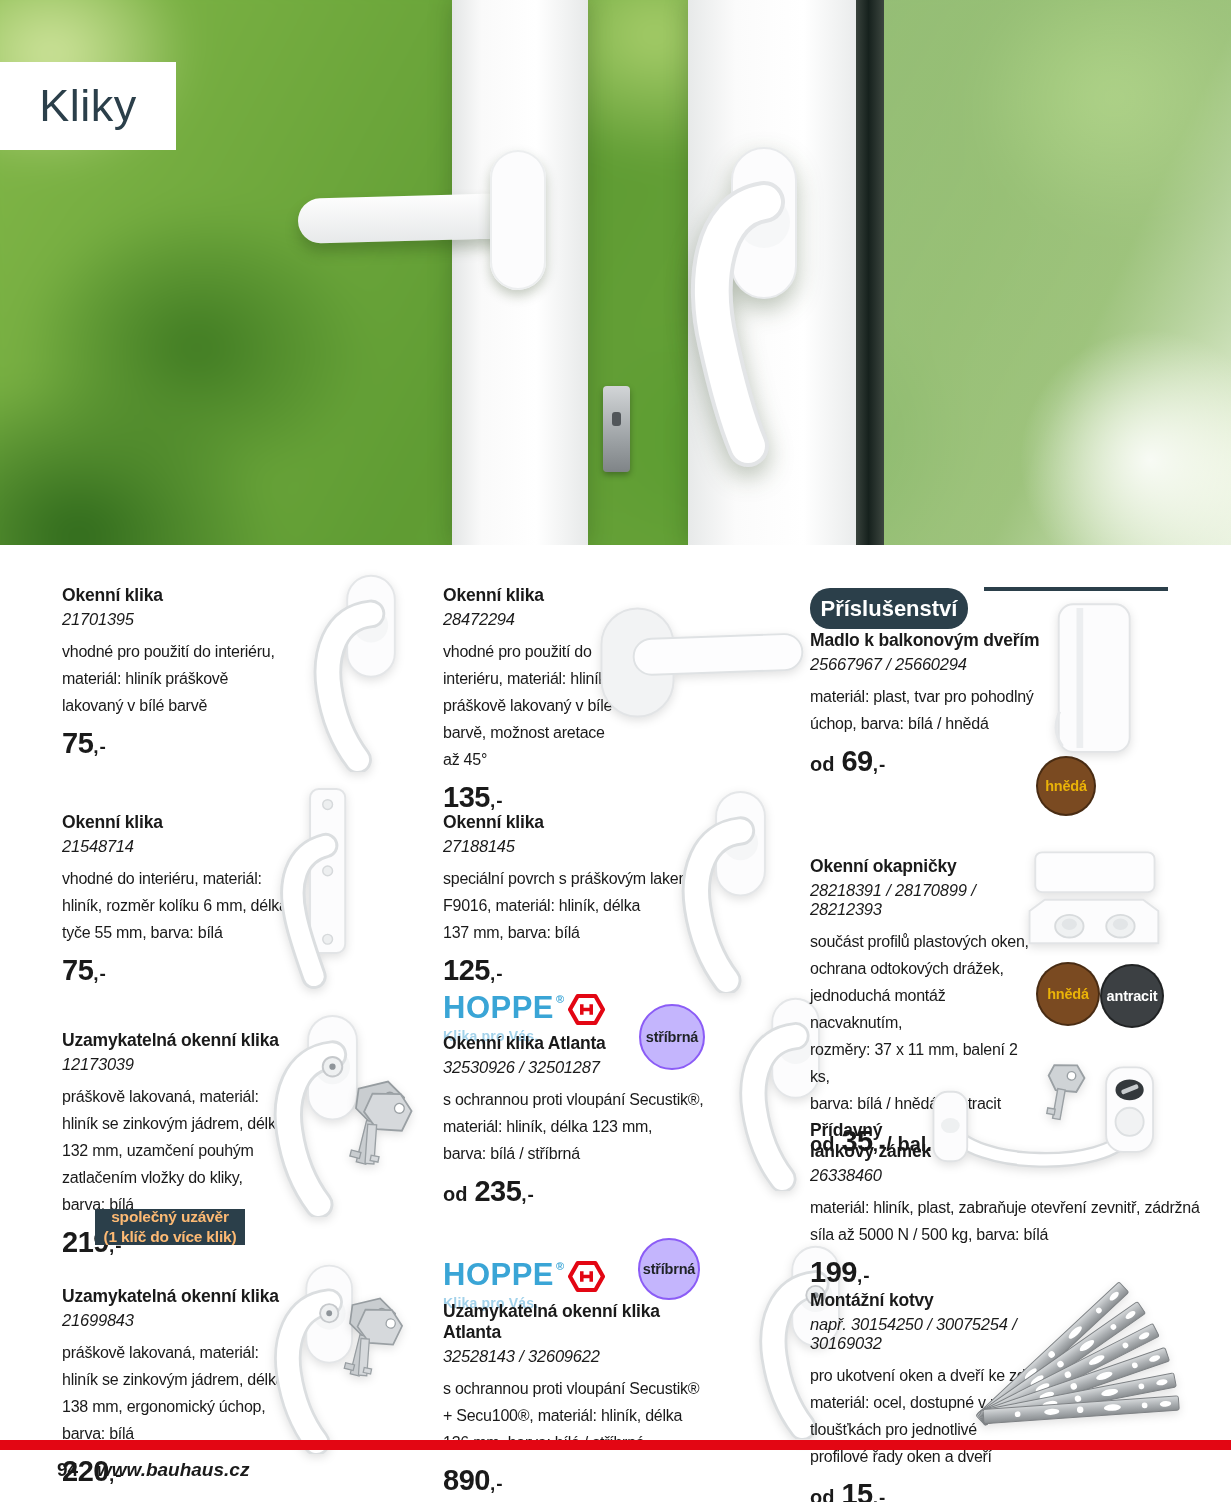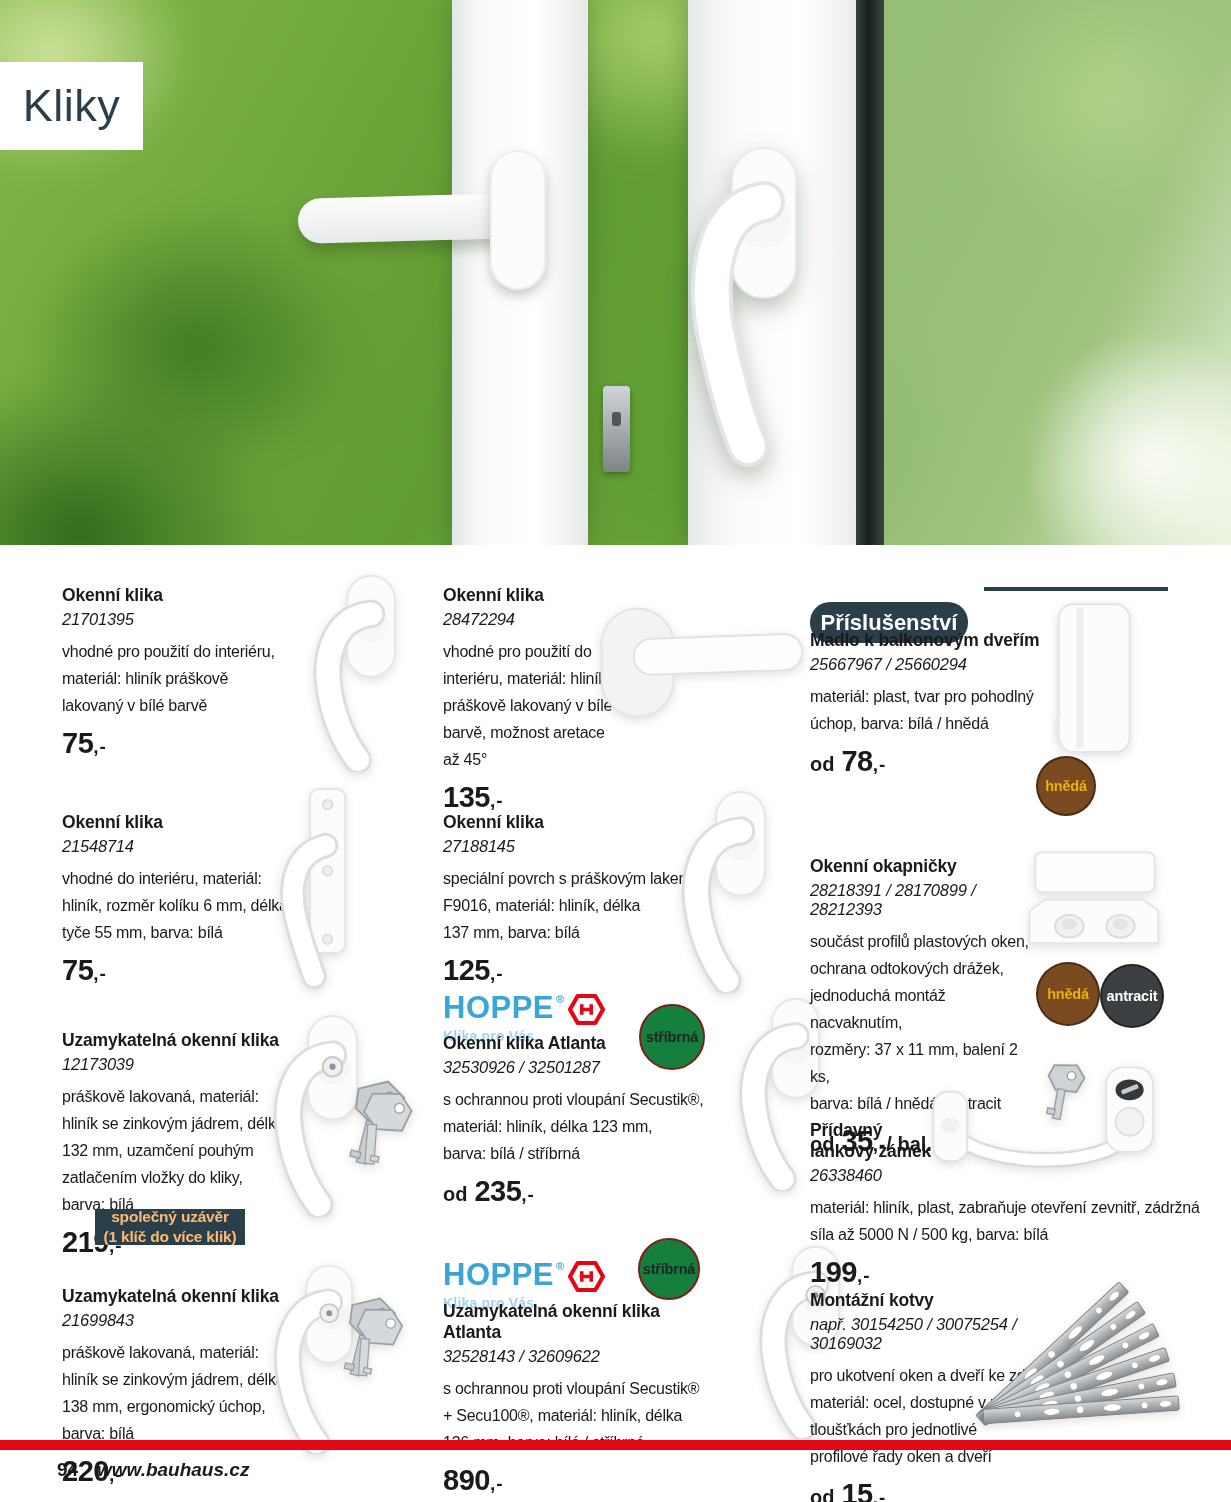--- a/index.html
+++ b/index.html
@@ -35,45 +35,45 @@
   #handle-left-bar{left:298px;top:196px;width:213px;height:45px;border-radius:23px;
     background:linear-gradient(#fdfdfd,#e7e9ea);transform:rotate(-1.5deg);
     box-shadow:0 9px 14px rgba(30,55,15,.28);}
   #handle-left-rosette{left:490px;top:150px;width:56px;height:140px;border-radius:28px;
     background:#fcfcfd;box-shadow:0 6px 12px rgba(30,55,15,.25), inset 0 0 0 2px #eceeef;}
   #striker-plate{left:603px;top:386px;width:27px;height:86px;border-radius:4px;
     background:linear-gradient(#d2d5d7,#9fa4a7 60%,#7f8487);box-shadow:0 3px 6px rgba(0,0,0,.3);}
   #striker-dot{left:612px;top:412px;width:9px;height:14px;border-radius:3px;background:#51565a;}
   #hero-handle-right{left:676px;top:142px;width:130px;height:330px;
     filter:drop-shadow(0 10px 12px rgba(30,55,15,.30));}
-  #title-box{left:0;top:62px;width:143px;height:88px;background:#ffffff;
+  #title-box{left:0;top:62px;width:176px;height:88px;background:#ffffff;
     display:flex;align-items:center;justify-content:center;}
   #title-box .t{font-size:45px;color:#2b3f4a;letter-spacing:.5px;}
 
   
   .p-title{font-weight:bold;font-size:17.5px;letter-spacing:-.2px;line-height:21px;white-space:pre-line;}
   .p-sku{font-style:italic;font-size:16.5px;margin-top:4px;letter-spacing:-.2px;}
   .p-desc{font-size:16px;line-height:27px;margin-top:9px;letter-spacing:-.25px;white-space:pre-line;}
   .p-price{margin-top:8px;font-weight:bold;}
   .p-price .from{font-size:20px;margin-right:7px;}
   .p-price .amt{font-size:29px;letter-spacing:-.5px;}
   .p-price .tail{font-size:19px;letter-spacing:1px;}
   .p-price .after{font-size:20px;}
   svg.product-img{filter:drop-shadow(0 3px 5px rgba(0,0,0,.12));}
 
   
-  #accessories-box{left:810px;top:602px;width:158px;height:41px;background:#2b3f4a;color:#fff;
+  #accessories-box{left:810px;top:588px;width:158px;height:41px;background:#2b3f4a;color:#fff;
     display:flex;align-items:center;justify-content:center;font-weight:bold;font-size:22px;border-radius:20px;}
   #accessories-line{left:984px;top:587px;width:184px;height:4px;background:#2b3f4a;}
   #shared-lock-badge{left:95px;top:1209px;width:150px;height:36px;background:#2b3f4a;color:#fdba74;
     display:flex;flex-direction:column;align-items:center;justify-content:center;
     font-weight:bold;font-size:15.5px;line-height:20px;letter-spacing:-.2px;}
   .chip{border-radius:50%;display:flex;align-items:center;justify-content:center;
     font-weight:bold;font-size:14.5px;letter-spacing:-.2px;}
-  .chip-silver{background:#15803d;color:#1f2326;border:2px solid #7f1d1d;text-align:right;}
+  .chip-silver{background:#c4b5fd;color:#1f2326;border:2px solid #8b5cf6;text-align:right;}
   .chip-brown{background:#7a4a21;color:#eab308;border:2px solid rgba(0,0,0,.4);justify-content:center;}
   .chip-anthracite{background:#3c4043;color:#fff;border:2px solid rgba(0,0,0,.45);}
 
   
   .hoppe-row{display:flex;align-items:flex-start;}
   .hoppe-name{font-weight:bold;font-size:31px;line-height:30px;color:#3aa5d6;letter-spacing:.5px;}
   .hoppe-reg{font-weight:bold;font-size:11px;color:#3aa5d6;margin:0 4px 0 2px;}
   .hoppe-hex{width:37px;height:33px;margin-top:0;}
   .hoppe-tag{font-weight:bold;font-size:14px;color:#a3d2ea;margin-top:2px;letter-spacing:.2px;}
 
@@ -389,21 +389,21 @@
   <div id="accessories-box" class="abs">
     <span>Příslušenství</span>
   </div>
   <div id="accessories-line" class="abs"></div>
 
   <div class="abs" style="left:810px;top:630px;width:235px;">
     <div class="p-title">Madlo k balkonovým dveřím</div>
     <div class="p-sku">25667967 / 25660294</div>
     <div class="p-desc">materiál: plast, tvar pro pohodlný
 úchop, barva: bílá / hnědá</div>
-    <div class="p-price"><span class="from">od</span><span class="amt">78</span><span class="tail">,-</span></div>
+    <div class="p-price"><span class="from">od</span><span class="amt">69</span><span class="tail">,-</span></div>
   </div>
   <svg class="abs product-img" style="left:1030px;top:596px;" width="115" height="168">
       <use href="#sym-pull"></use>
     </svg>
   <div class="abs chip chip-brown" style="left:1036px;top:756px;width:56px;height:56px;">
     <span>hnědá</span>
   </div>
 
   <div class="abs" style="left:810px;top:856px;width:230px;">
     <div class="p-title">Okenní okapničky</div>

